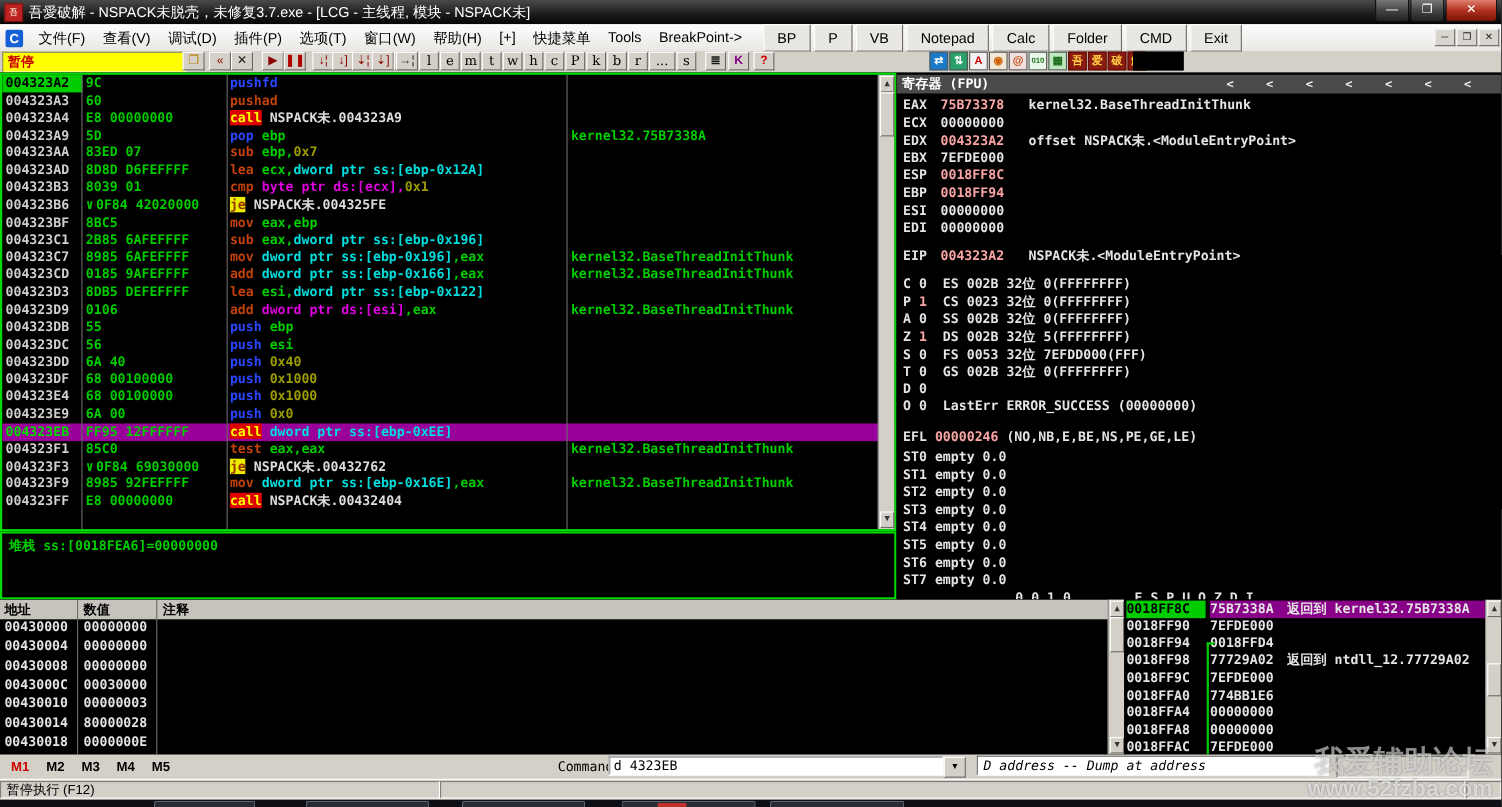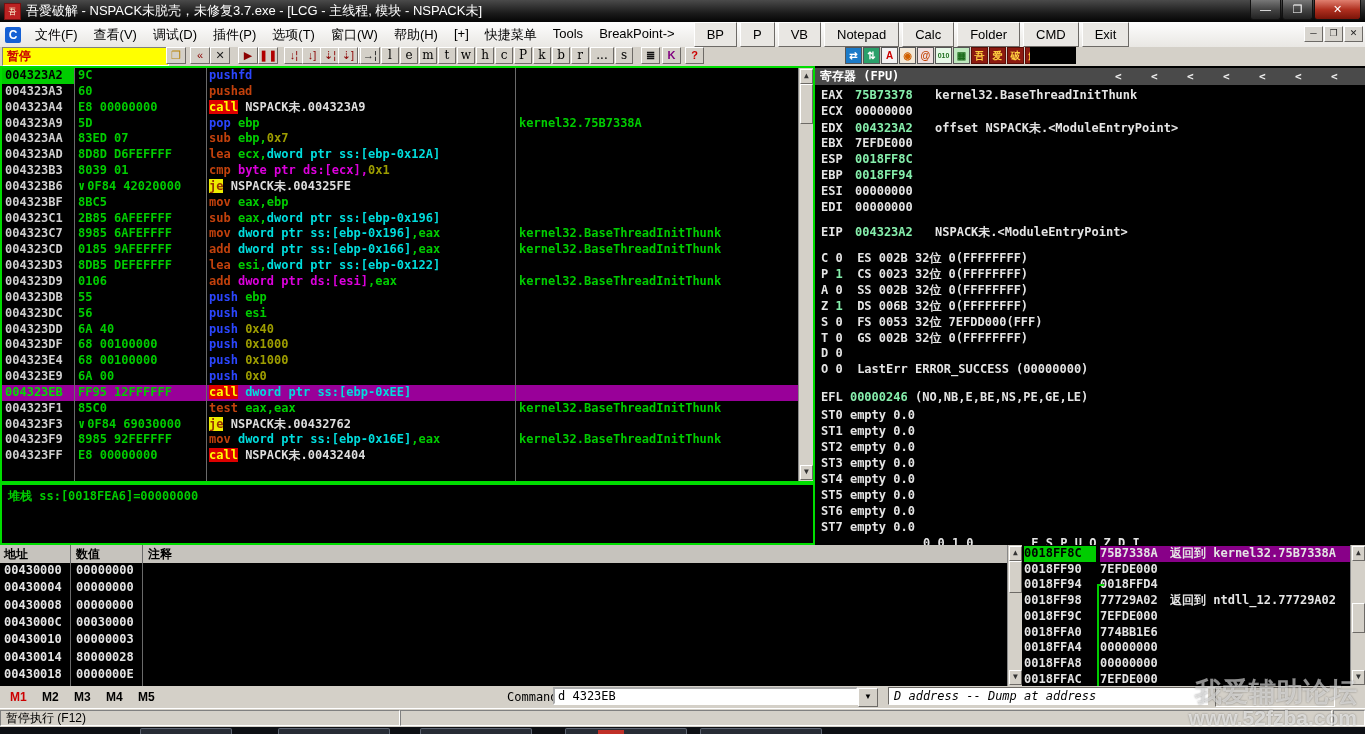--- a/index.html
+++ b/index.html
@@ -68,21 +68,21 @@
   .tk-m{color:#DD00DD;} .tk-o{color:#9d9d00;} .tk-w{color:#DDDDDD;}
   .tk-callbg{background:#DD0000;color:#FFFF00;} .tk-jebg{background:#EDED00;color:#993300;}
 
   .vscroll{position:absolute;background:#D4D0C8;border-left:1px solid #888;}
   .sarrow{position:absolute;left:1px;right:1px;height:13px;background:#D4D0C8;border:1px solid;
     border-color:#fff #6d6a66 #6d6a66 #fff;font-size:8px;line-height:12px;text-align:center;color:#333;}
   .sthumb{position:absolute;left:1px;right:1px;background:#D4D0C8;border:1px solid;
     border-color:#fff #6d6a66 #6d6a66 #fff;}
 
   .regrow{position:absolute;left:6px;white-space:pre;font-size:12px;font-weight:bold;color:#e4e4e4;}
-  .vred{color:#86efac;} .vwhite{color:#e4e4e4;}
+  .vred{color:#fca5a5;} .vwhite{color:#e4e4e4;}
   .reghdr{position:absolute;left:0;top:2px;width:550px;height:17px;background:#4a4a4a;color:#fff;
     font-size:12px;font-weight:bold;line-height:17px;padding-left:5px;box-sizing:border-box;}
   .chev{position:absolute;top:2px;color:#eee;font-size:11px;font-weight:bold;line-height:17px;}
 
   .dumphdr{position:absolute;left:0;top:0;width:1022px;height:18px;background:#C6C3BD;color:#000;
     font-size:12px;font-weight:bold;line-height:18px;}
   .dumphdr span{position:absolute;}
   .dumprow{position:absolute;left:0;white-space:pre;font-size:12px;font-weight:bold;color:#e4e4e4;}
   .dcol1{position:absolute;left:4px;} .dcol2{position:absolute;left:76px;}
 
@@ -282,21 +282,21 @@
           <div class="regrow" style="top: 54px;"><span style="display: inline-block; width: 34px;">EDX</span><span class="vred" style="display: inline-block; width: 80px;">004323A2</span><span>offset NSPACK未.&lt;ModuleEntryPoint&gt;</span></div>
           <div class="regrow" style="top: 70px;"><span style="display: inline-block; width: 34px;">EBX</span><span class="vwhite" style="display: inline-block; width: 80px;">7EFDE000</span><span></span></div>
           <div class="regrow" style="top: 86px;"><span style="display: inline-block; width: 34px;">ESP</span><span class="vred" style="display: inline-block; width: 80px;">0018FF8C</span><span></span></div>
           <div class="regrow" style="top: 102px;"><span style="display: inline-block; width: 34px;">EBP</span><span class="vred" style="display: inline-block; width: 80px;">0018FF94</span><span></span></div>
           <div class="regrow" style="top: 118px;"><span style="display: inline-block; width: 34px;">ESI</span><span class="vwhite" style="display: inline-block; width: 80px;">00000000</span><span></span></div>
           <div class="regrow" style="top: 134px;"><span style="display: inline-block; width: 34px;">EDI</span><span class="vwhite" style="display: inline-block; width: 80px;">00000000</span><span></span></div>
           <div class="regrow" style="top: 158px;"><span style="display: inline-block; width: 34px;">EIP</span><span class="vred" style="display: inline-block; width: 80px;">004323A2</span><span>NSPACK未.&lt;ModuleEntryPoint&gt;</span></div>
           <div class="regrow" style="top: 184px;"><span>C </span><span class="vwhite">0</span><span>  </span><span>ES 002B 32位 0(FFFFFFFF)</span></div>
           <div class="regrow" style="top: 200px;"><span>P </span><span class="vred">1</span><span>  </span><span>CS 0023 32位 0(FFFFFFFF)</span></div>
           <div class="regrow" style="top: 216px;"><span>A </span><span class="vwhite">0</span><span>  </span><span>SS 002B 32位 0(FFFFFFFF)</span></div>
-          <div class="regrow" style="top: 232px;"><span>Z </span><span class="vred">1</span><span>  </span><span>DS 006B 32位 0(FFFFFFFF)</span></div>
+          <div class="regrow" style="top: 232px;"><span>Z </span><span class="vred">1</span><span>  </span><span>DS 002B 32位 5(FFFFFFFF)</span></div>
           <div class="regrow" style="top: 248px;"><span>S </span><span class="vwhite">0</span><span>  </span><span>FS 0053 32位 7EFDD000(FFF)</span></div>
           <div class="regrow" style="top: 264px;"><span>T </span><span class="vwhite">0</span><span>  </span><span>GS 002B 32位 0(FFFFFFFF)</span></div>
           <div class="regrow" style="top: 280px;"><span>D </span><span class="vwhite">0</span><span>  </span><span></span></div>
           <div class="regrow" style="top: 296px;"><span>O </span><span class="vwhite">0</span><span>  </span><span>LastErr ERROR_SUCCESS (00000000)</span></div>
           <div class="regrow" style="top: 324px;"><span>EFL </span><span class="vred">00000246</span><span> (NO,NB,E,BE,NS,PE,GE,LE)</span></div>
           <div class="regrow" style="top: 342px;"><span>ST0 </span><span>empty 0.0</span></div>
           <div class="regrow" style="top: 358px;"><span>ST1 </span><span>empty 0.0</span></div>
           <div class="regrow" style="top: 374px;"><span>ST2 </span><span>empty 0.0</span></div>
           <div class="regrow" style="top: 390px;"><span>ST3 </span><span>empty 0.0</span></div>
           <div class="regrow" style="top: 406px;"><span>ST4 </span><span>empty 0.0</span></div>

